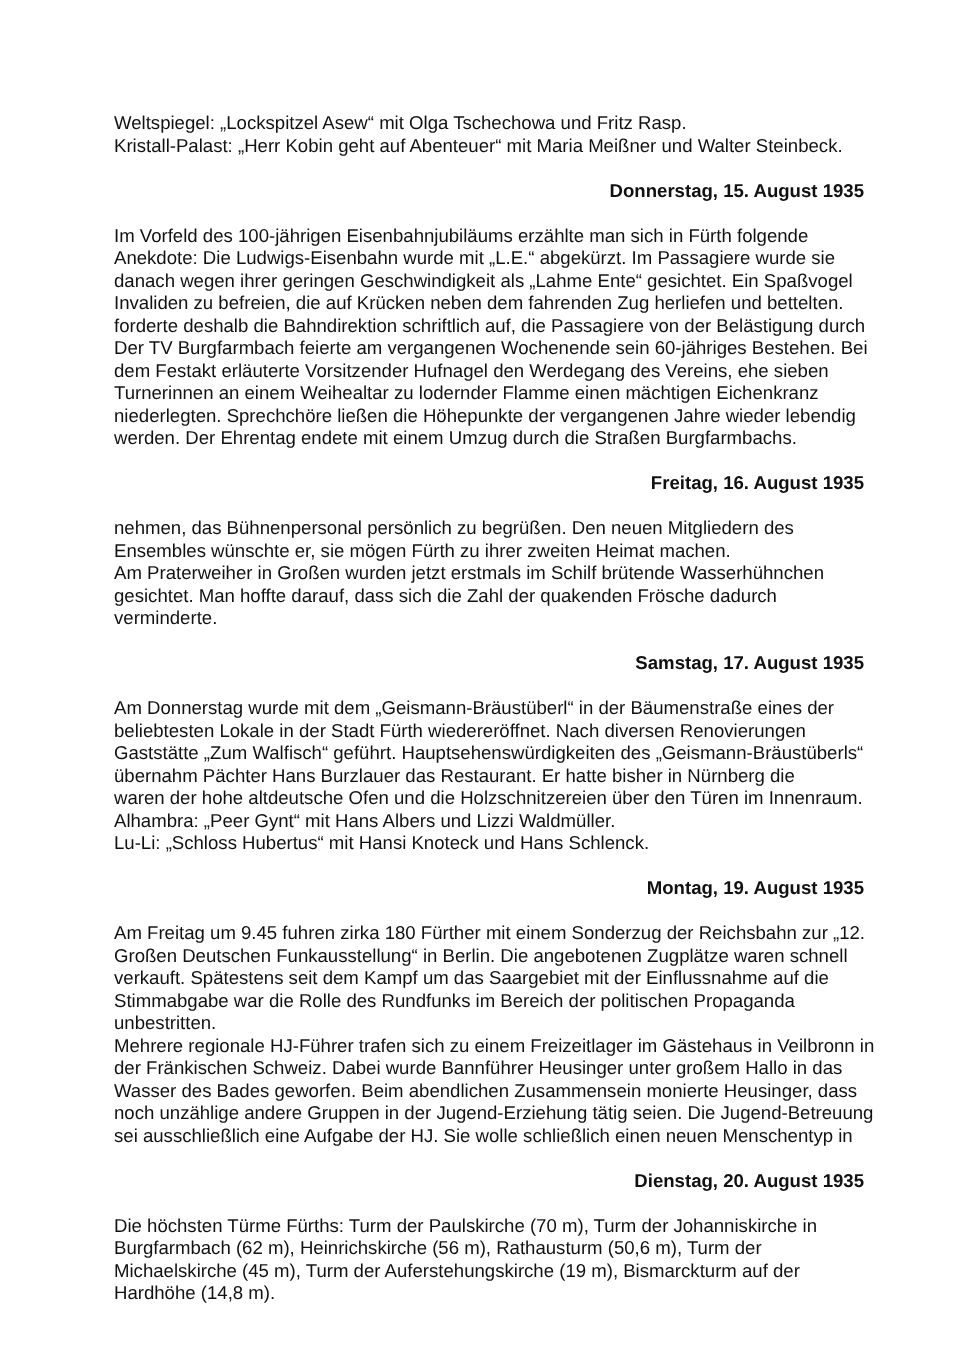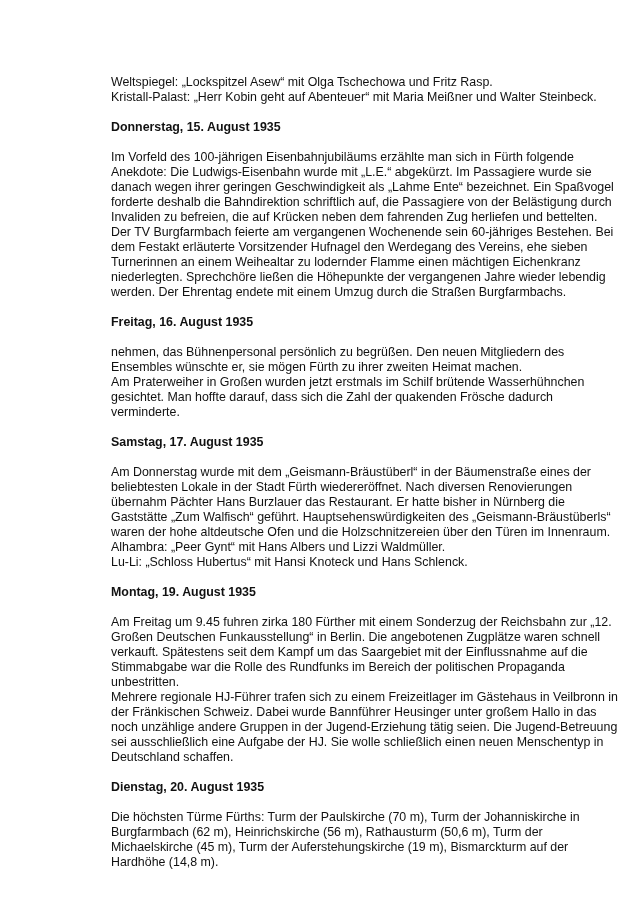--- a/index.html
+++ b/index.html
@@ -6,45 +6,44 @@
     body { width: 636px; height: 900px; overflow: hidden; position: relative; }
     .page {
       position: absolute;
       left: 76px;
       top: 75px;
       width: 500px;
       font-family: "Liberation Sans", sans-serif;
       font-size: 12.4px;
       line-height: 15px;
       color: #111111;
-      margin-left: 35px;
     }
     .line { white-space: nowrap; display: block; height: 15px; }
-    .heading { font-weight: bold; }
+    .heading { font-weight: bold; text-align: right; }
     .gap { height: 15px; }
   </style>
 </head>
 <body>
 
 <div class="page">
 
   <div>
     <span class="line">Weltspiegel: „Lockspitzel Asew“ mit Olga Tschechowa und Fritz Rasp.</span>
     <span class="line">Kristall-Palast: „Herr Kobin geht auf Abenteuer“ mit Maria Meißner und Walter Steinbeck.</span>
   </div>
   <div class="gap"></div>
 
   <div>
     <span class="line heading">Donnerstag, 15. August 1935</span>
     <div class="gap"></div>
     <span class="line">Im Vorfeld des 100-jährigen Eisenbahnjubiläums erzählte man sich in Fürth folgende</span>
     <span class="line">Anekdote: Die Ludwigs-Eisenbahn wurde mit „L.E.“ abgekürzt. Im Passagiere wurde sie</span>
-    <span class="line">danach wegen ihrer geringen Geschwindigkeit als „Lahme Ente“ bezeichnet. Ein Spaßvogel</span>
+    <span class="line">danach wegen ihrer geringen Geschwindigkeit als „Lahme Ente“ gesichtet. Ein Spaßvogel</span>
+    <span class="line">Invaliden zu befreien, die auf Krücken neben dem fahrenden Zug herliefen und bettelten.</span>
     <span class="line">forderte deshalb die Bahndirektion schriftlich auf, die Passagiere von der Belästigung durch</span>
-    <span class="line">Invaliden zu befreien, die auf Krücken neben dem fahrenden Zug herliefen und bettelten.</span>
     <span class="line">Der TV Burgfarmbach feierte am vergangenen Wochenende sein 60-jähriges Bestehen. Bei</span>
     <span class="line">dem Festakt erläuterte Vorsitzender Hufnagel den Werdegang des Vereins, ehe sieben</span>
     <span class="line">Turnerinnen an einem Weihealtar zu lodernder Flamme einen mächtigen Eichenkranz</span>
     <span class="line">niederlegten. Sprechchöre ließen die Höhepunkte der vergangenen Jahre wieder lebendig</span>
     <span class="line">werden. Der Ehrentag endete mit einem Umzug durch die Straßen Burgfarmbachs.</span>
   </div>
   <div class="gap"></div>
 
   <div>
     <span class="line heading">Freitag, 16. August 1935</span>
@@ -55,41 +54,41 @@
     <span class="line">gesichtet. Man hoffte darauf, dass sich die Zahl der quakenden Frösche dadurch</span>
     <span class="line">verminderte.</span>
   </div>
   <div class="gap"></div>
 
   <div>
     <span class="line heading">Samstag, 17. August 1935</span>
     <div class="gap"></div>
     <span class="line">Am Donnerstag wurde mit dem „Geismann-Bräustüberl“ in der Bäumenstraße eines der</span>
     <span class="line">beliebtesten Lokale in der Stadt Fürth wiedereröffnet. Nach diversen Renovierungen</span>
+    <span class="line">Gaststätte „Zum Walfisch“ geführt. Hauptsehenswürdigkeiten des „Geismann-Bräustüberls“</span>
     <span class="line">übernahm Pächter Hans Burzlauer das Restaurant. Er hatte bisher in Nürnberg die</span>
-    <span class="line">Gaststätte „Zum Walfisch“ geführt. Hauptsehenswürdigkeiten des „Geismann-Bräustüberls“</span>
     <span class="line">waren der hohe altdeutsche Ofen und die Holzschnitzereien über den Türen im Innenraum.</span>
     <span class="line">Alhambra: „Peer Gynt“ mit Hans Albers und Lizzi Waldmüller.</span>
     <span class="line">Lu-Li: „Schloss Hubertus“ mit Hansi Knoteck und Hans Schlenck.</span>
   </div>
   <div class="gap"></div>
 
   <div>
     <span class="line heading">Montag, 19. August 1935</span>
     <div class="gap"></div>
     <span class="line">Am Freitag um 9.45 fuhren zirka 180 Fürther mit einem Sonderzug der Reichsbahn zur „12.</span>
     <span class="line">Großen Deutschen Funkausstellung“ in Berlin. Die angebotenen Zugplätze waren schnell</span>
     <span class="line">verkauft. Spätestens seit dem Kampf um das Saargebiet mit der Einflussnahme auf die</span>
     <span class="line">Stimmabgabe war die Rolle des Rundfunks im Bereich der politischen Propaganda</span>
     <span class="line">unbestritten.</span>
     <span class="line">Mehrere regionale HJ-Führer trafen sich zu einem Freizeitlager im Gästehaus in Veilbronn in</span>
     <span class="line">der Fränkischen Schweiz. Dabei wurde Bannführer Heusinger unter großem Hallo in das</span>
+    <span class="line">Wasser des Bades geworfen. Beim abendlichen Zusammensein monierte Heusinger, dass</span>
     <span class="line">noch unzählige andere Gruppen in der Jugend-Erziehung tätig seien. Die Jugend-Betreuung</span>
     <span class="line">sei ausschließlich eine Aufgabe der HJ. Sie wolle schließlich einen neuen Menschentyp in</span>
-    <span class="line">Deutschland schaffen.</span>
   </div>
   <div class="gap"></div>
 
   <div>
     <span class="line heading">Dienstag, 20. August 1935</span>
     <div class="gap"></div>
     <span class="line">Die höchsten Türme Fürths: Turm der Paulskirche (70 m), Turm der Johanniskirche in</span>
     <span class="line">Burgfarmbach (62 m), Heinrichskirche (56 m), Rathausturm (50,6 m), Turm der</span>
     <span class="line">Michaelskirche (45 m), Turm der Auferstehungskirche (19 m), Bismarckturm auf der</span>
     <span class="line">Hardhöhe (14,8 m).</span>

